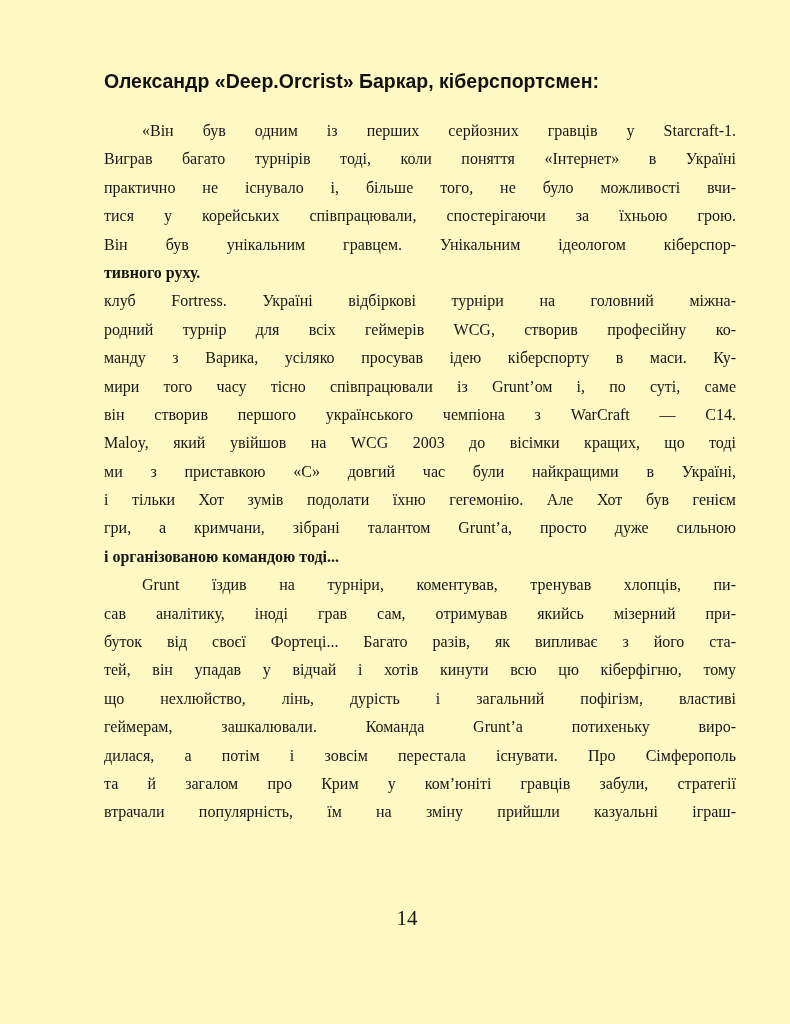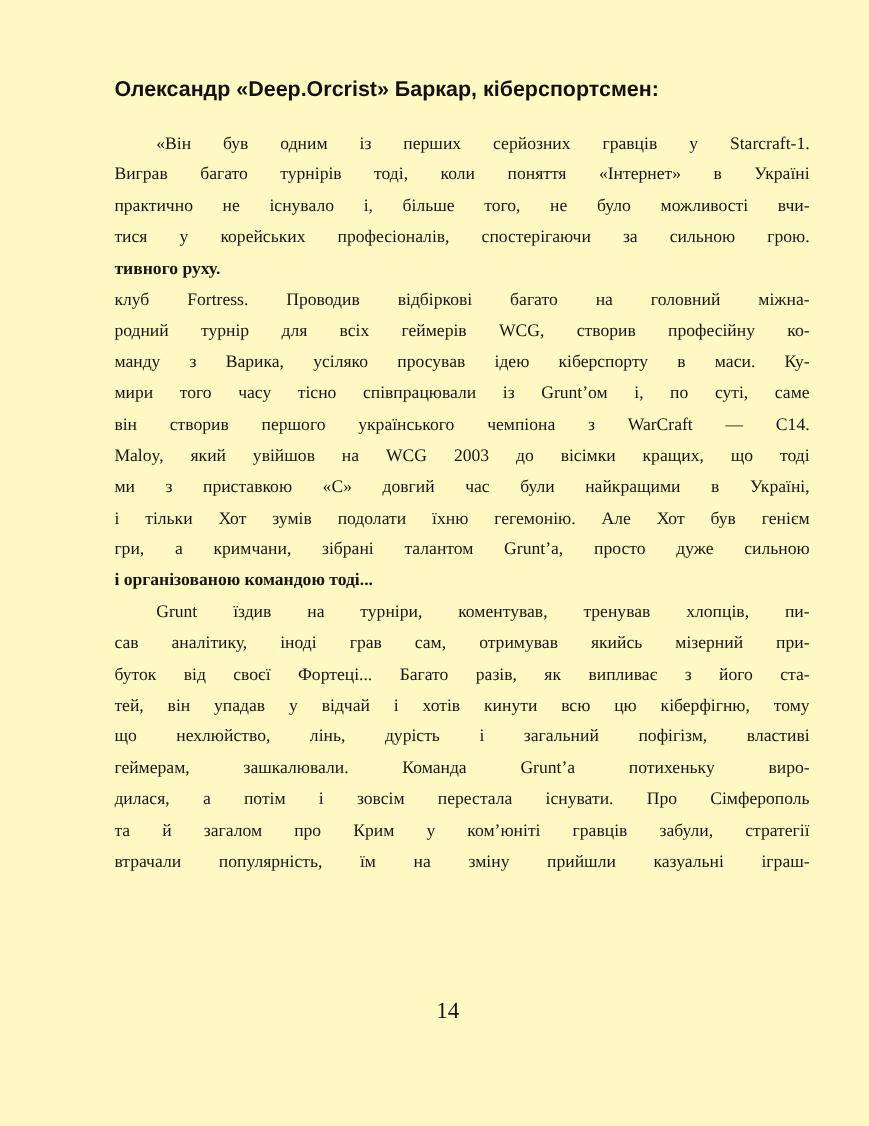--- a/index.html
+++ b/index.html
@@ -67,26 +67,27 @@
 
 <div class="page">
   <div class="text-block">
 
     <h1 class="heading">Олександр «Deep.Orcrist» Баркар, кіберспортсмен:</h1>
 
     <div class="para">
       <div class="line par-first">«Він був одним із перших серйозних гравців у Starcraft-1.</div>
       <div class="line">Виграв багато турнірів тоді, коли поняття «Інтернет» в Україні</div>
       <div class="line">практично не існувало і, більше того, не було можливості вчи-</div>
-      <div class="line">тися у корейських професіоналів, спостерігаючи за сильною грою.</div>
+      <div class="line">тися у корейських співпрацювали, спостерігаючи за їхньою грою.</div>
+      <div class="line">Він був унікальним гравцем. Унікальним ідеологом кіберспор-</div>
       <div class="line par-end">тивного руху.</div>
     </div>
 
     <div class="para">
-      <div class="line">клуб Fortress. Проводив відбіркові багато на головний міжна-</div>
+      <div class="line">клуб Fortress. Україні відбіркові турніри на головний міжна-</div>
       <div class="line">родний турнір для всіх геймерів WCG, створив професійну ко-</div>
       <div class="line">манду з Варика, усіляко просував ідею кіберспорту в маси. Ку-</div>
       <div class="line">мири того часу тісно співпрацювали із Grunt’ом і, по суті, саме</div>
       <div class="line">він створив першого українського чемпіона з WarCraft — C14.</div>
       <div class="line">Maloy, який увійшов на WCG 2003 до вісімки кращих, що тоді</div>
       <div class="line">ми з приставкою «С» довгий час були найкращими в Україні,</div>
       <div class="line">і тільки Хот зумів подолати їхню гегемонію. Але Хот був генієм</div>
       <div class="line">гри, а кримчани, зібрані талантом Grunt’а, просто дуже сильною</div>
       <div class="line par-end">і організованою командою тоді...</div>
     </div>

